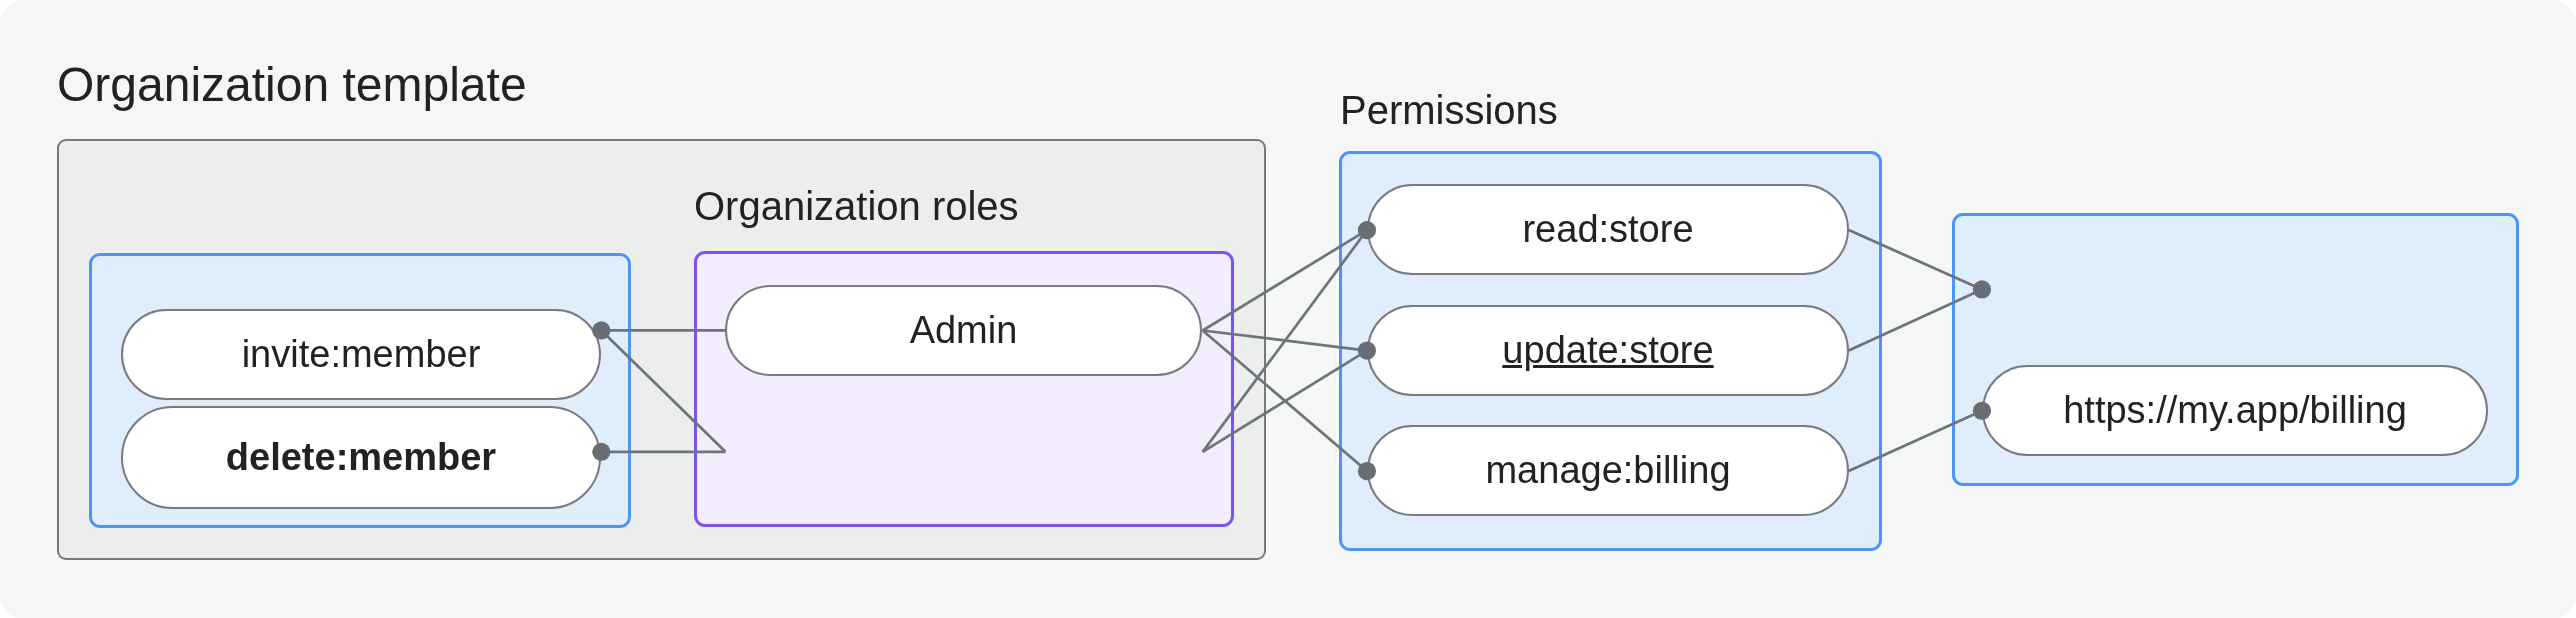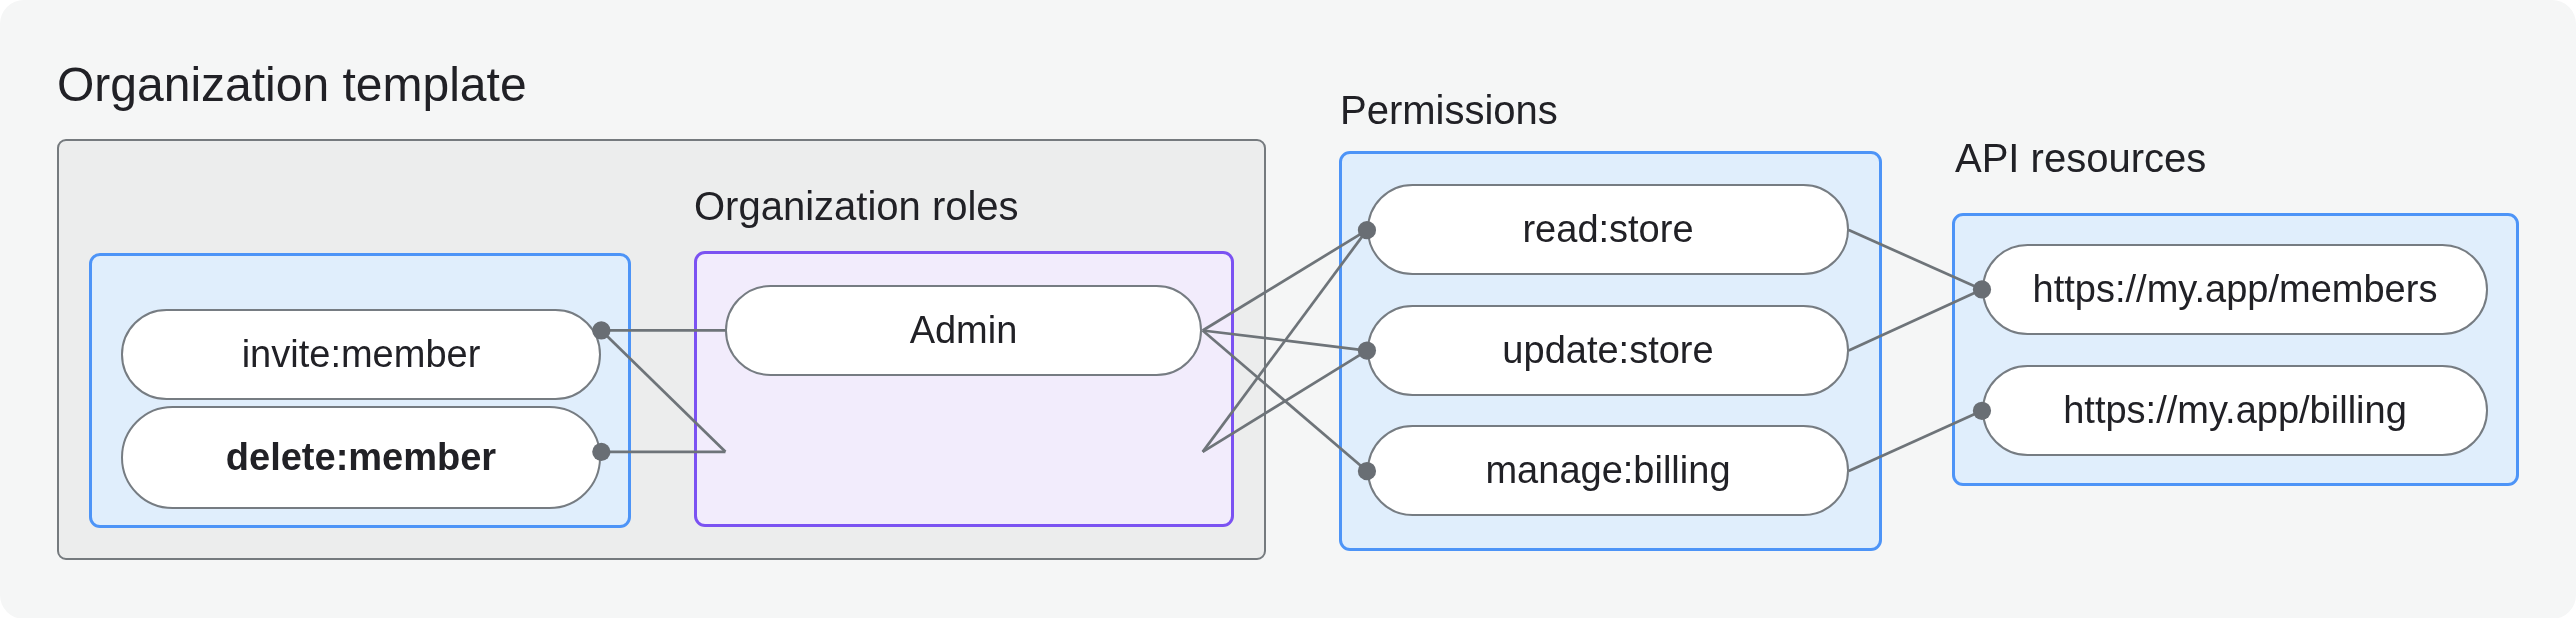--- a/index.html
+++ b/index.html
@@ -55,25 +55,23 @@
       <div class="abs container-box" style="left: 57px; top: 139px; width: 1209px; height: 421px;"></div>
       <div class="abs group-box blue" style="left: 89px; top: 253px; width: 542px; height: 275px;"></div>
       <div class="abs pill" style="left: 121px; top: 285px; width: 480px; height: 91px; margin-top: 24px;">invite:member</div>
       <div class="abs pill" style="left: 121px; top: 406px; width: 480px; height: 103px; font-weight: bold;">delete:member</div>
       <div class="abs group-box purple" style="left: 694px; top: 251px; width: 540px; height: 276px;"></div>
       <div class="abs group-label" style="left: 694px; top: 183px;">Organization roles</div>
       <div class="abs pill" style="left: 725px; top: 285px; width: 477px; height: 91px; text-align: right;">Admin</div>
       <div class="abs group-box blue" style="left: 1339px; top: 151px; width: 543px; height: 400px;"></div>
       <div class="abs group-label" style="left: 1340px; top: 61px; margin-top: 26px;">Permissions</div>
       <div class="abs pill" style="left: 1367px; top: 184px; width: 482px; height: 91px;">read:store</div>
-      <div class="abs pill" style="left: 1367px; top: 305px; width: 482px; height: 91px;">update:store</div>
+      <div class="abs pill" style="left: 1367px; top: 305px; width: 482px; height: 91px; text-decoration: underline;">update:store</div>
       <div class="abs pill" style="left: 1367px; top: 425px; width: 482px; height: 91px;">manage:billing</div>
       <div class="abs group-box blue" style="left: 1952px; top: 213px; width: 567px; height: 273px;"></div>
-      <div class="abs group-label" style="left: 1955px; top: 135px;">API resources</div>
-      <div class="abs pill" style="left: 1982px; top: 244px; width: 506px; height: 91px;">https://my.app/members</div>
       <div class="abs pill" style="left: 1982px; top: 365px; width: 506px; height: 91px;">https://my.app/billing</div>
     </div>
   <svg id="connectors" width="2576" height="619" viewBox="0 0 2823 678">
       <line x1="659" y1="362" x2="795" y2="362"></line>
       <line x1="659" y1="362" x2="795" y2="495"></line>
       <line x1="659" y1="495" x2="795" y2="495"></line>
       <line x1="1318" y1="362" x2="1498" y2="252"></line>
       <line x1="1318" y1="362" x2="1498" y2="384"></line>
       <line x1="1318" y1="362" x2="1498" y2="516"></line>
       <line x1="1318" y1="495" x2="1498" y2="252"></line>

